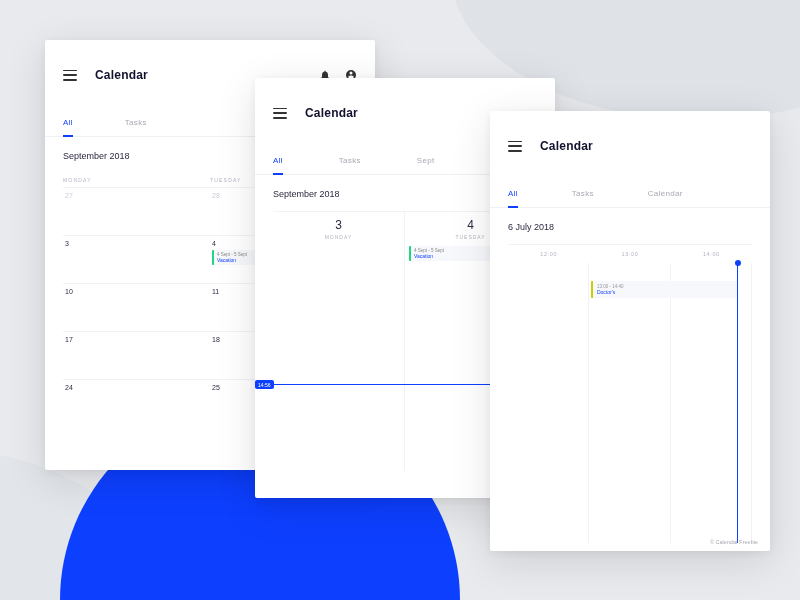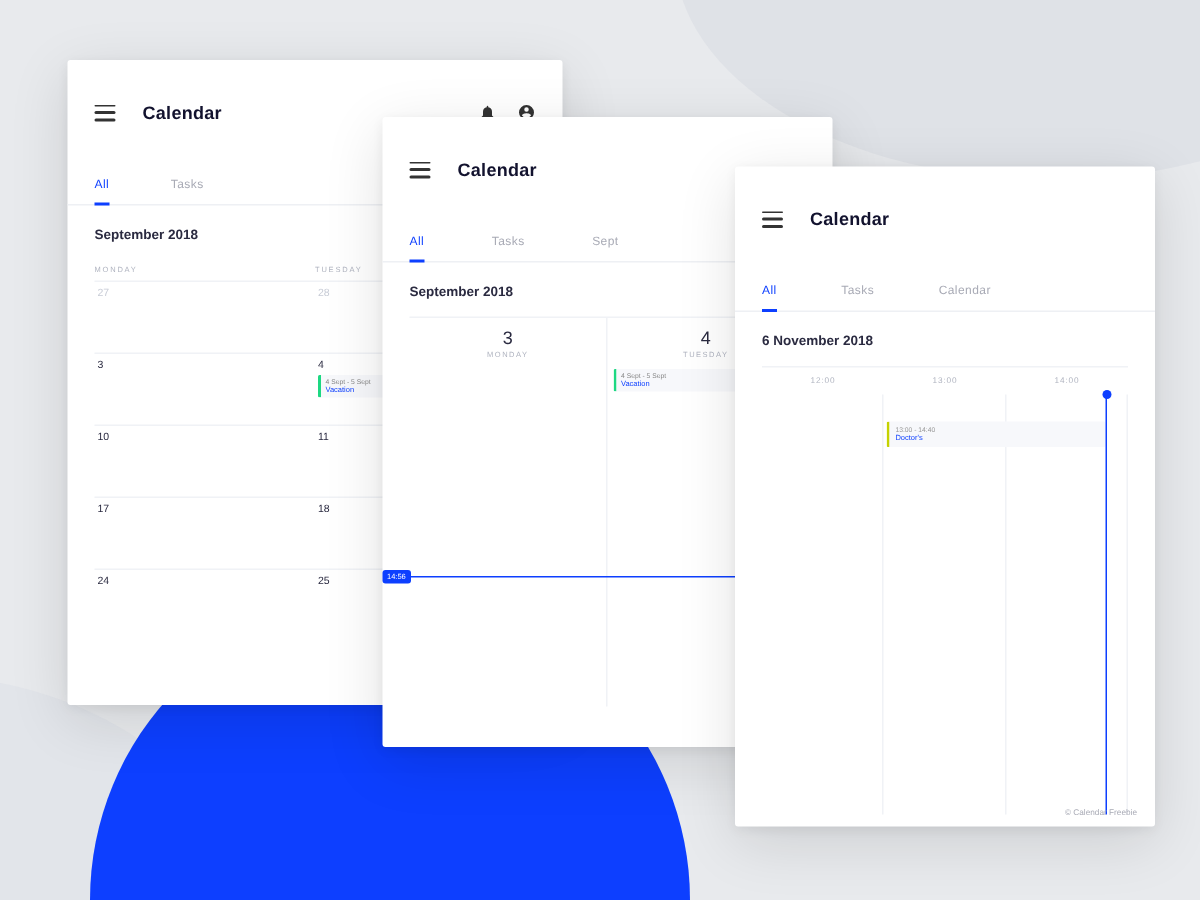--- a/index.html
+++ b/index.html
@@ -10,28 +10,28 @@
 .card{position:absolute;background:#fff;box-shadow:0 10px 40px rgba(0,0,0,0.12),0 2px 8px rgba(0,0,0,0.06);border-radius:2px}
 .card-1{top:40px;left:45px;width:330px;height:430px;z-index:1}
 .card-2{top:78px;left:255px;width:300px;height:420px;z-index:2}
 .card-3{top:111px;left:490px;width:280px;height:440px;z-index:3}
 .hdr{display:flex;align-items:center;padding:28px 18px;gap:18px}
 .menu-icon{width:14px;height:11px;cursor:pointer;display:flex;flex-direction:column;justify-content:space-between}
 .menu-icon span{display:block;height:1.5px;background:#333;border-radius:1px}
 .title{font-size:12px;font-weight:700;color:#12122e;letter-spacing:0.2px}
 .hdr-right{margin-left:auto;display:flex;gap:14px;align-items:center}
 .icon{width:12px;height:12px;fill:#333}
-.tabs{display:flex;padding:0 18px;border-bottom:1px solid #eef0f4;gap:1px}
+.tabs{display:flex;padding:0 18px;border-bottom:1px solid #eef0f4;gap:12px}
 .tab{padding:8px 0;font-size:8px;font-weight:500;color:#a8aab5;cursor:pointer;letter-spacing:0.3px}
 .tab.active{color:#0d3fff;border-bottom:2px solid #0d3fff;margin-bottom:-1px}
 .card-1 .tab{flex:0 0 auto;margin-right:40px}
 .card-2 .tab{flex:0 0 auto;margin-right:44px}
 .card-3 .tab{flex:0 0 auto;margin-right:42px}
 .body{padding:14px 18px}
-.subtitle{font-size:9px;font-weight:700;color:#2a2a40;margin-bottom:12px}
+.subtitle{font-size:9px;font-weight:400;color:#2a2a40;margin-bottom:12px}
 .month-grid{width:100%}
 .month-head{display:grid;grid-template-columns:repeat(2,1fr);padding:4px 0}
 .month-head div{font-size:5px;letter-spacing:1.2px;color:#b0b4c0;font-weight:500}
 .month-row{display:grid;grid-template-columns:repeat(2,1fr);height:48px;border-top:1px solid #f0f2f6}
 .cell{padding:4px 2px;position:relative}
 .daynum{font-size:7px;color:#2a2a40;font-weight:500}
 .daynum.muted{color:#c8ccd6}
 .evt{margin-top:3px;padding:2px 3px;border-left:2px solid #1dd882;font-size:5px;line-height:1.2;background:#f7f8fb;border-radius:1px}
 .evt-time{color:#888;font-size:4.5px}
 .evt-name{color:#0d3fff;font-weight:500}
@@ -182,21 +182,21 @@
         <span></span>
       </div>
     <div class="title">Calendar</div>
   </div>
   <div class="tabs">
     <div class="tab active">All</div>
     <div class="tab">Tasks</div>
     <div class="tab">Calendar</div>
   </div>
   <div class="body">
-    <div class="subtitle">6 November 2018</div>
+    <div class="subtitle">6 July 2018</div>
     <div class="day-timeline">
       <div class="time-head">
         <div>12:00</div>
         <div>13:00</div>
         <div>14:00</div>
       </div>
       <div class="time-cols">
         <div class="time-col"></div>
         <div class="time-col"></div>
         <div class="time-col"></div>

